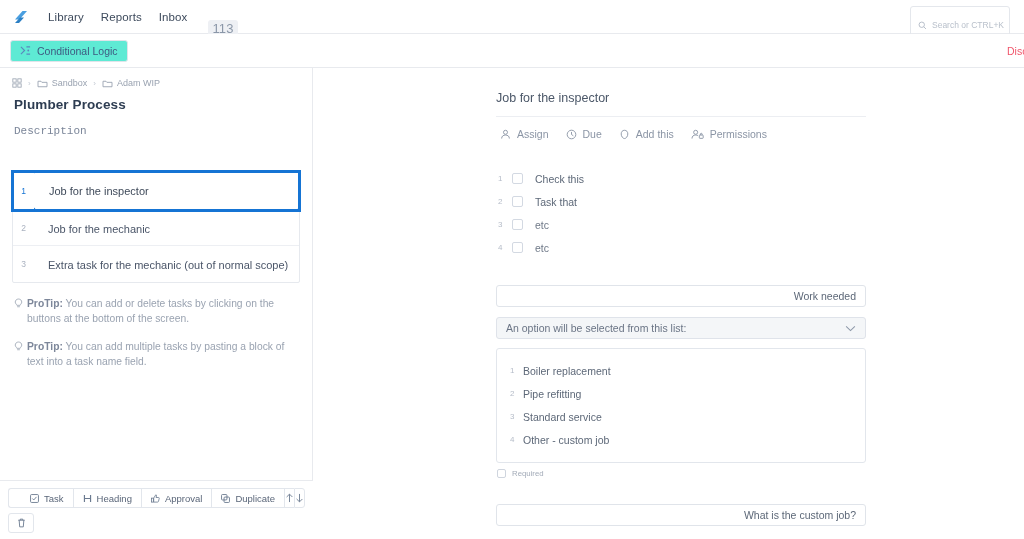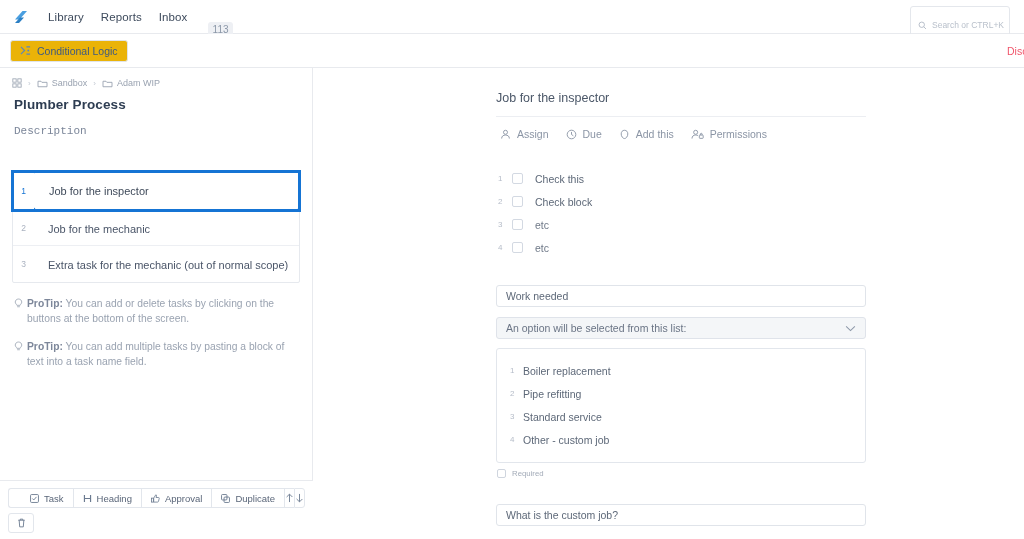--- a/index.html
+++ b/index.html
@@ -31,21 +31,21 @@
   .nav-link {
     font-size: 11.5px;
     color: #3d4a5c;
     cursor: pointer;
     letter-spacing: .1px;
   }
   .nav-inbox { display: flex; align-items: center; gap: 21px; }
   .badge {
     background: #eef0f4;
     color: #8b97a8;
-    font-size: 10px;
+    font-size: 13px;
     border-radius: 3px;
     padding: 1px 4px;
     line-height: 1.3;
     margin-top: 26px;
   }
   .search-box {
     position: absolute;
     right: 14px; top: 6px;
     width: 100px; height: 21px;
     border: 1px solid #e4e7ec;
@@ -67,21 +67,21 @@
     background: #fff;
   }
   .cond-btn {
     display: flex; align-items: center; gap: 6px;
     border: 1px solid #e0e4ea;
     border-radius: 3px;
     height: 22px;
     padding: 9px 9px;
     font-size: 10.5px;
     color: #3e5a80;
-    background: #eab308;
+    background: #5eead4;
     cursor: pointer;
   }
   .discard {
     position: absolute;
     right: -5px; top: 11px;
     font-size: 10.5px;
     color: #f0556b;
     cursor: pointer;
     white-space: nowrap;
     overflow: hidden;
@@ -285,21 +285,21 @@
     height: 22px;
     border: 1px solid #e0e4ea;
     border-radius: 3px;
     display: flex; align-items: center;
     padding: 0 9px;
     font-size: 10.5px;
     color: #5d6878;
     background: #fff;
     cursor: text;
   }
-  .mt24 { margin-top: 26px; }
+  .mt24 { margin-top: 26px; justify-content: flex-end; }
   .mt10 { margin-top: 10px; }
 
   .select-field {
     height: 22px;
     border: 1px solid #dfe3ea;
     border-radius: 3px;
     background: #f4f6f8;
     display: flex; align-items: center;
     justify-content: space-between;
     padding: 0 9px;
@@ -570,21 +570,21 @@
 
       <div class="check-list">
         <div class="check-item">
           <span class="ck-num">1</span>
           <span class="ck-box"></span>
           <span class="ck-label">Check this</span>
         </div>
         <div class="check-item">
           <span class="ck-num">2</span>
           <span class="ck-box"></span>
-          <span class="ck-label">Check block</span>
+          <span class="ck-label">Task that</span>
         </div>
         <div class="check-item">
           <span class="ck-num">3</span>
           <span class="ck-box"></span>
           <span class="ck-label dim">etc</span>
         </div>
         <div class="check-item">
           <span class="ck-num">4</span>
           <span class="ck-box"></span>
           <span class="ck-label dim">etc</span>

